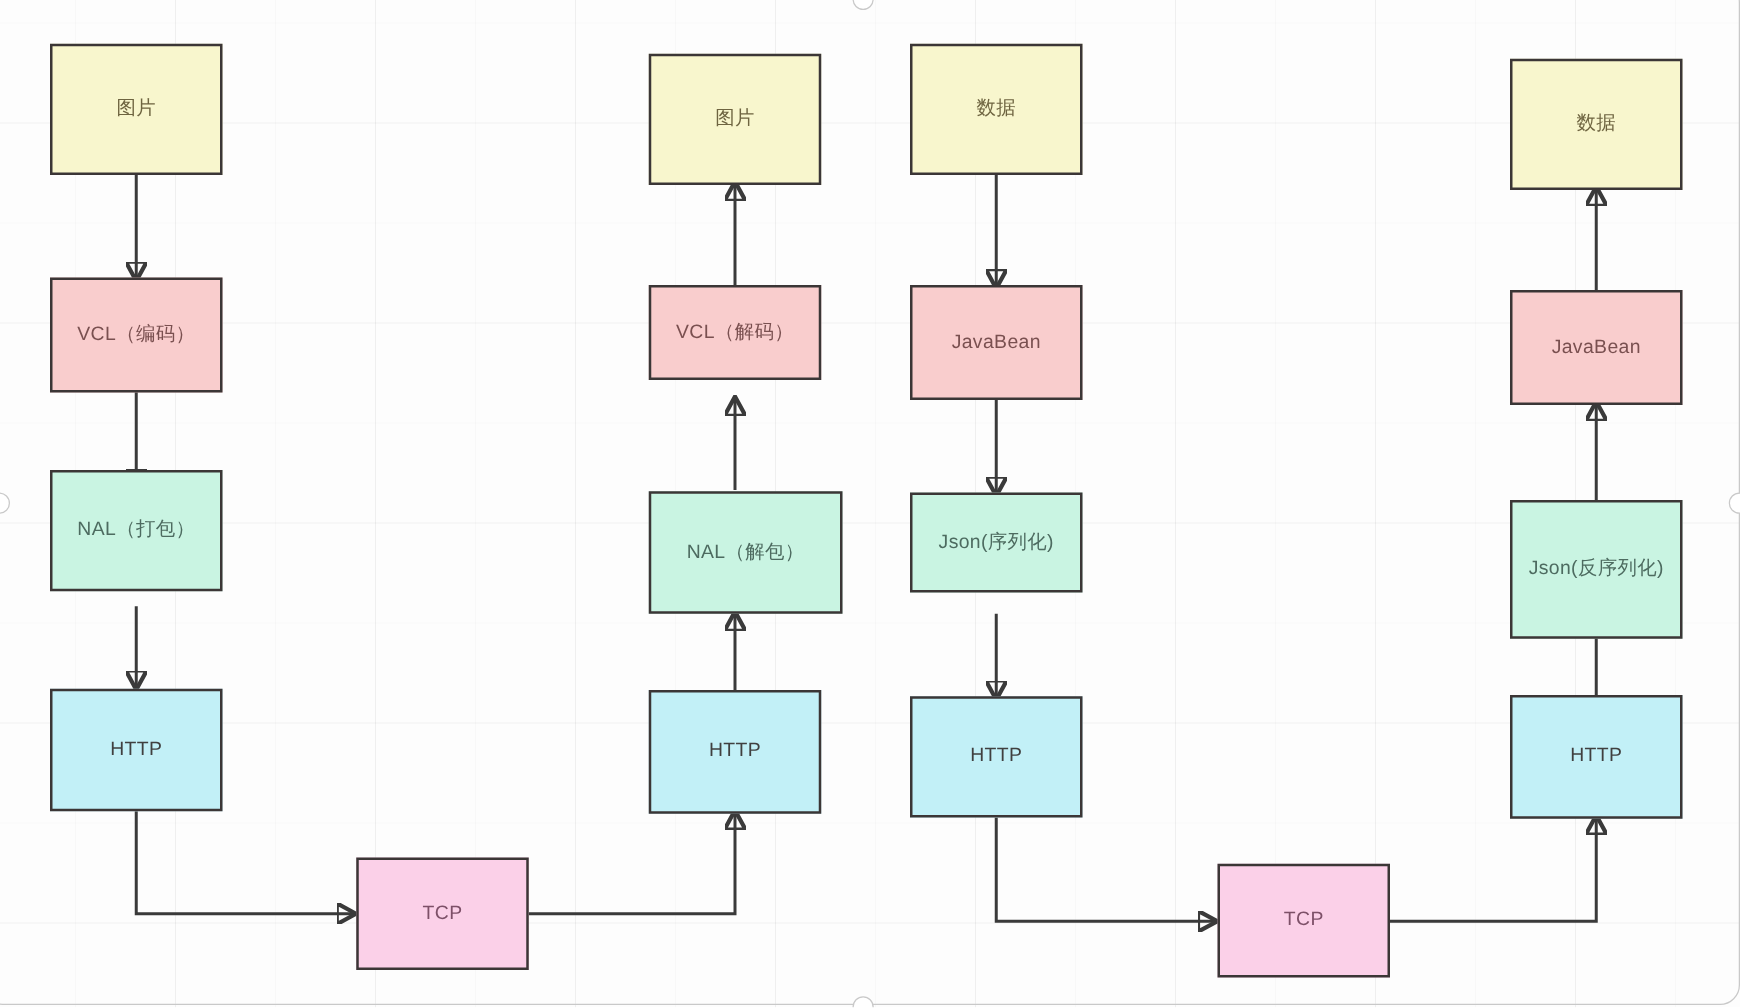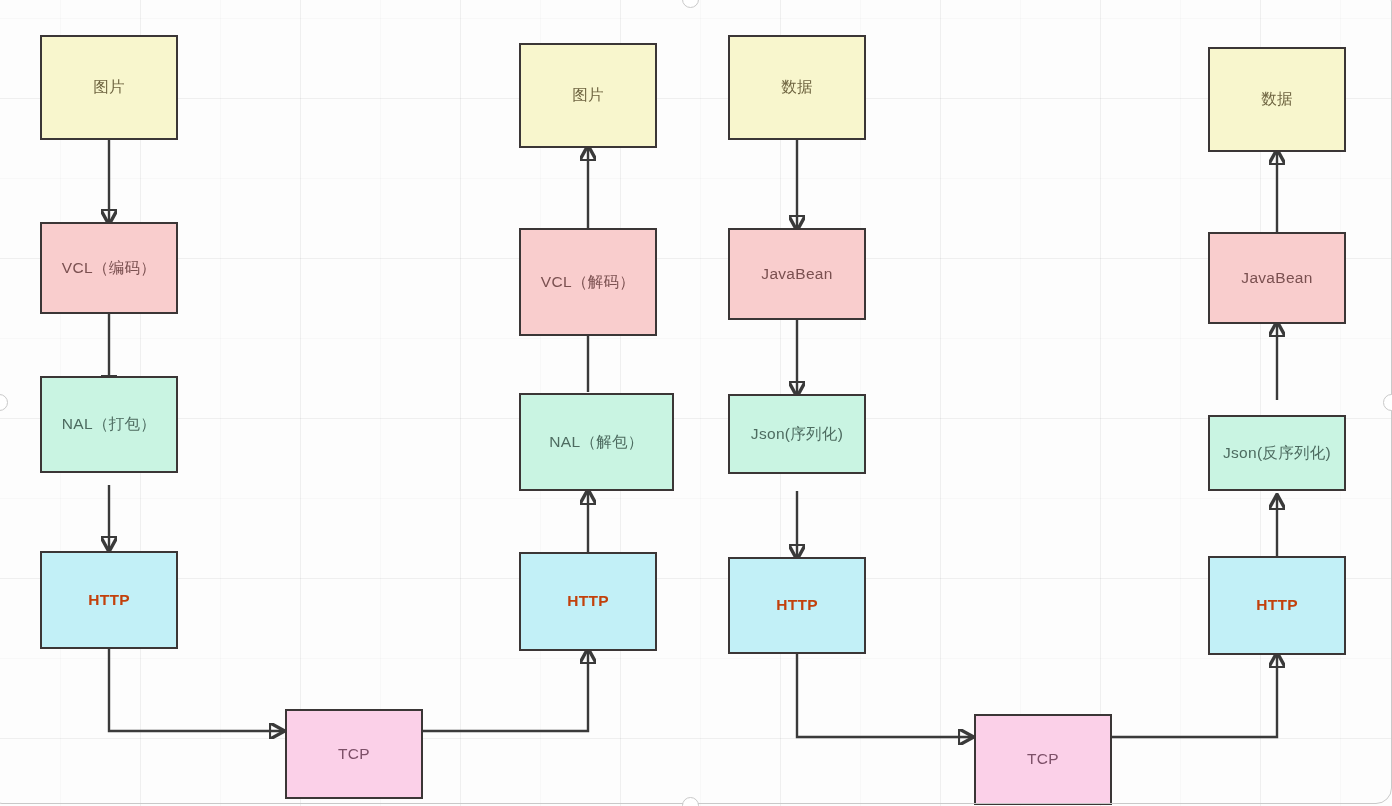--- a/index.html
+++ b/index.html
@@ -60,22 +60,22 @@
     text-align: center;
     font-size: 15.5px;
     line-height: 1.35;
     color: #5c4a44;
     letter-spacing: 0.3px;
     padding: 2px 6px;
   }
   .fill-yellow { background: #f8f6cd; color: #6e6440; }
   .fill-pink   { background: #f9cdcd; color: #7a5050; }
   .fill-mint   { background: #c9f4e2; color: #4d6b60; }
-  .fill-cyan   { background: #c2f0f7; color: #c2410c; font-weight: bold; }
-  .fill-magenta{ background: #fbd0e8; color: #7d5068; margin-top: 23px; }
+  .fill-cyan   { background: #c2f0f7; color: #404040; }
+  .fill-magenta{ background: #fbd0e8; color: #7d5068; }
 
   svg#edges {
     position: absolute;
     left: 0;
     top: 0;
     width: 1392px;
     height: 806px;
     pointer-events: none;
   }
   svg#edges path, svg#edges line {
@@ -122,34 +122,34 @@
   </svg>
 
   <div class="node fill-yellow" style="left:40px;  top:35px;  width:138px; height:105px;">图片</div>
   <div class="node fill-pink" style="left:40px;  top:222px; width:138px; height:92px;">VCL（编码）</div>
   <div class="node fill-mint" style="left:40px;  top:376px; width:138px; height:97px;">NAL（打包）</div>
   <div class="node fill-cyan" style="left:40px;  top:551px; width:138px; height:98px;">HTTP</div>
 
   <div class="node fill-magenta" style="left:285px; top:686px; width:138px; height:90px;">TCP</div>
 
   <div class="node fill-yellow" style="left:519px; top:43px;  width:138px; height:105px;">图片</div>
-  <div class="node fill-pink" style="left:519px; top:228px; width:138px; height:108px;">VCL（解码）</div>
+  <div class="node fill-pink" style="left:519px; top:228px; width:138px; height:76px;">VCL（解码）</div>
   <div class="node fill-mint" style="left:519px; top:393px; width:155px; height:98px;">NAL（解包）</div>
   <div class="node fill-cyan" style="left:519px; top:552px; width:138px; height:99px;">HTTP</div>
 
   <div class="node fill-yellow" style="left:728px; top:35px;  width:138px; height:105px;">数据</div>
   <div class="node fill-pink" style="left:728px; top:228px; width:138px; height:92px;">JavaBean</div>
   <div class="node fill-mint" style="left:728px; top:394px; width:138px; height:80px;">Json(序列化)</div>
   <div class="node fill-cyan" style="left:728px; top:557px; width:138px; height:97px;">HTTP</div>
 
   <div class="node fill-magenta" style="left:974px; top:691px; width:138px; height:91px;">TCP</div>
 
   <div class="node fill-yellow" style="left:1208px; top:47px;  width:138px; height:105px;">数据</div>
   <div class="node fill-pink" style="left:1208px; top:232px; width:138px; height:92px;">JavaBean</div>
-  <div class="node fill-mint" style="left:1208px; top:400px; width:138px; height:76px;margin-top:15px;">Json(反序列化)</div>
+  <div class="node fill-mint" style="left:1208px; top:400px; width:138px; height:111px;">Json(反序列化)</div>
   <div class="node fill-cyan" style="left:1208px; top:556px; width:138px; height:99px;">HTTP</div>
 
   <div id="frame-border"></div>
   <div class="handle" id="handle-top"></div>
   <div class="handle" id="handle-bottom"></div>
   <div class="handle" id="handle-left"></div>
   <div class="handle" id="handle-right"></div>
 
 </div>
 

